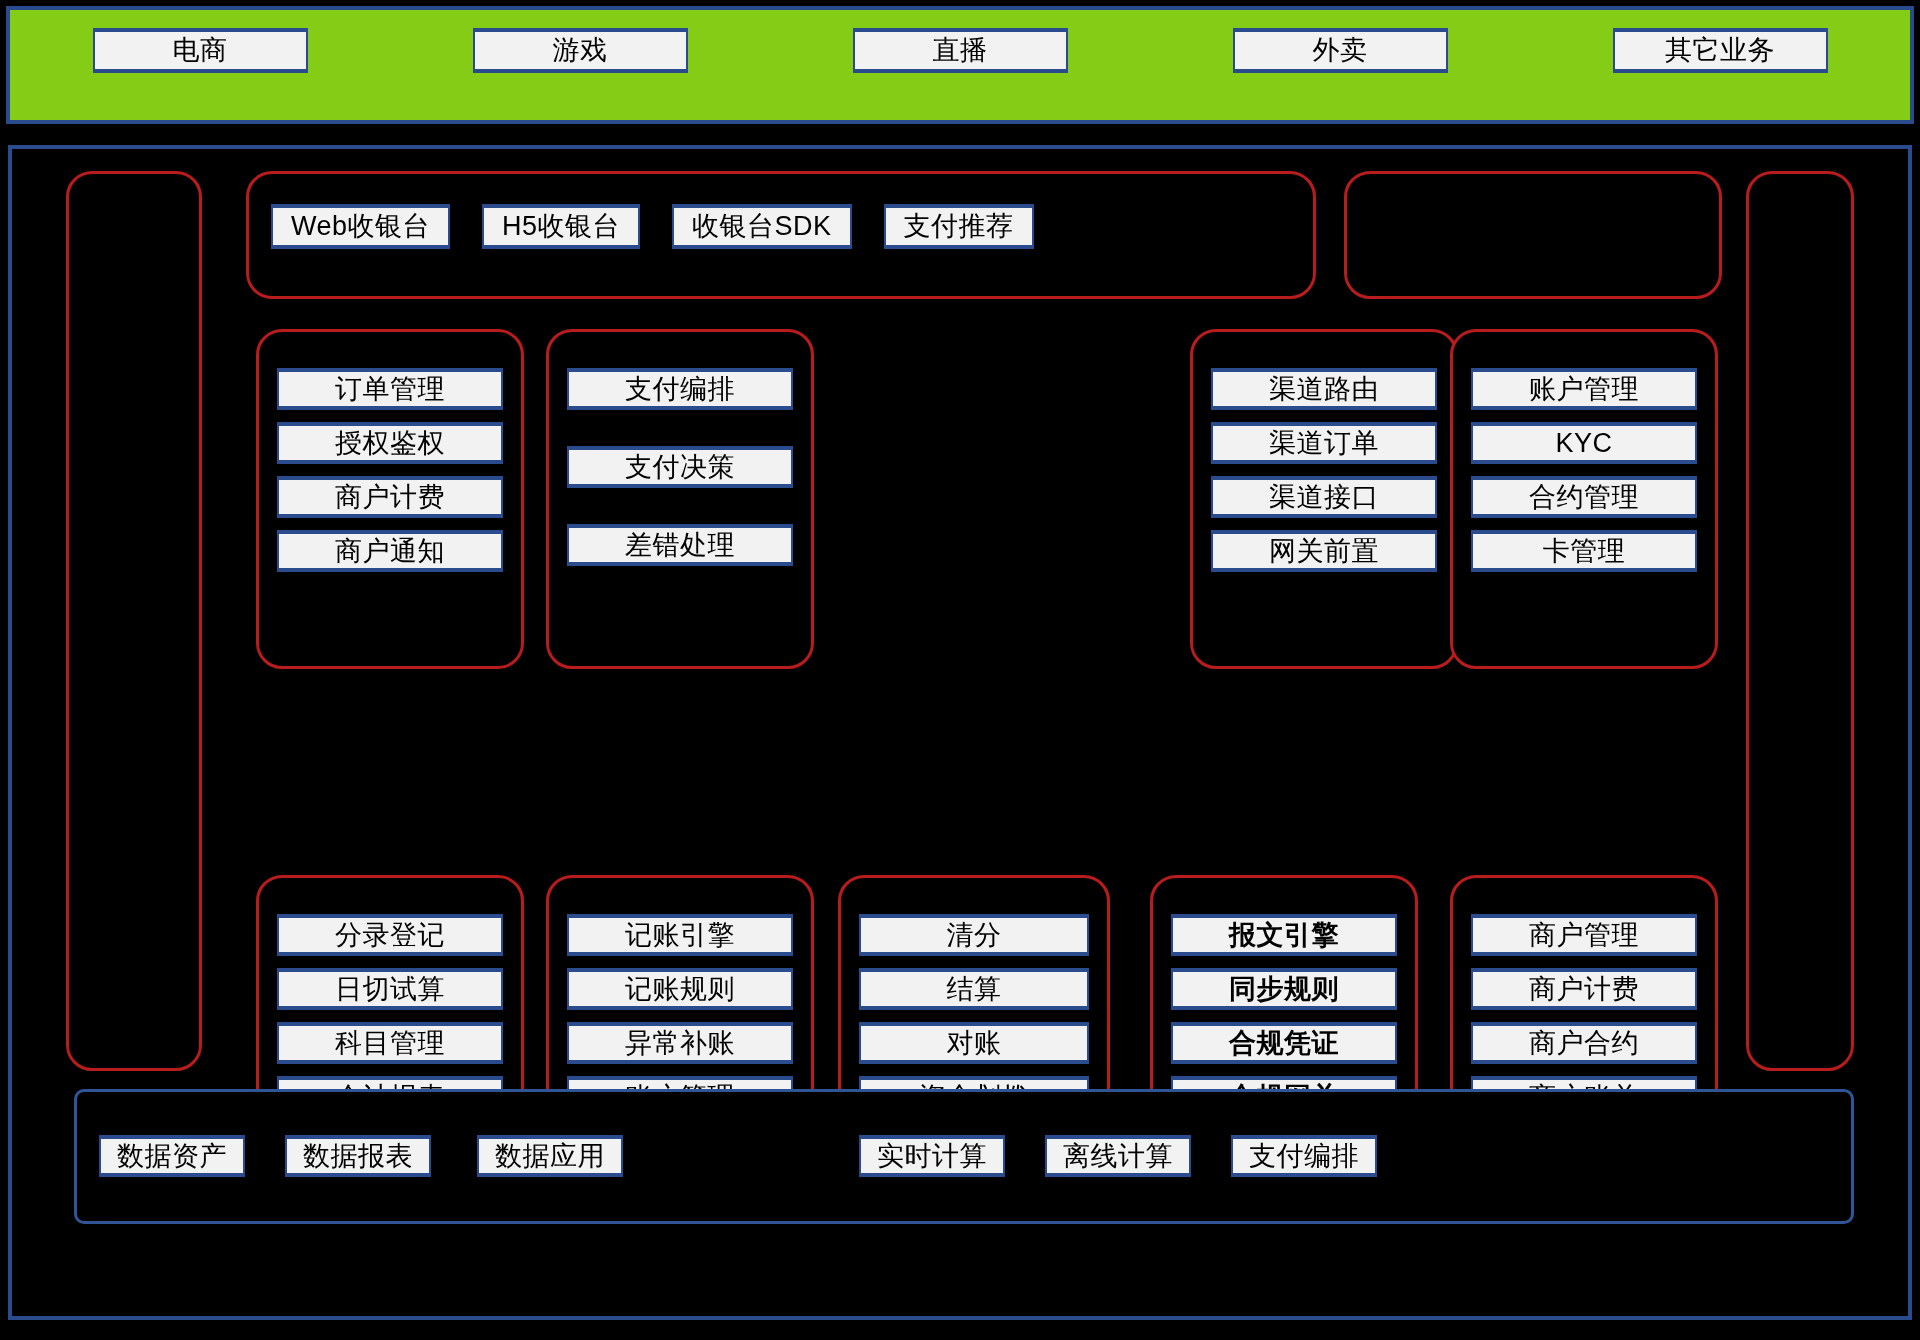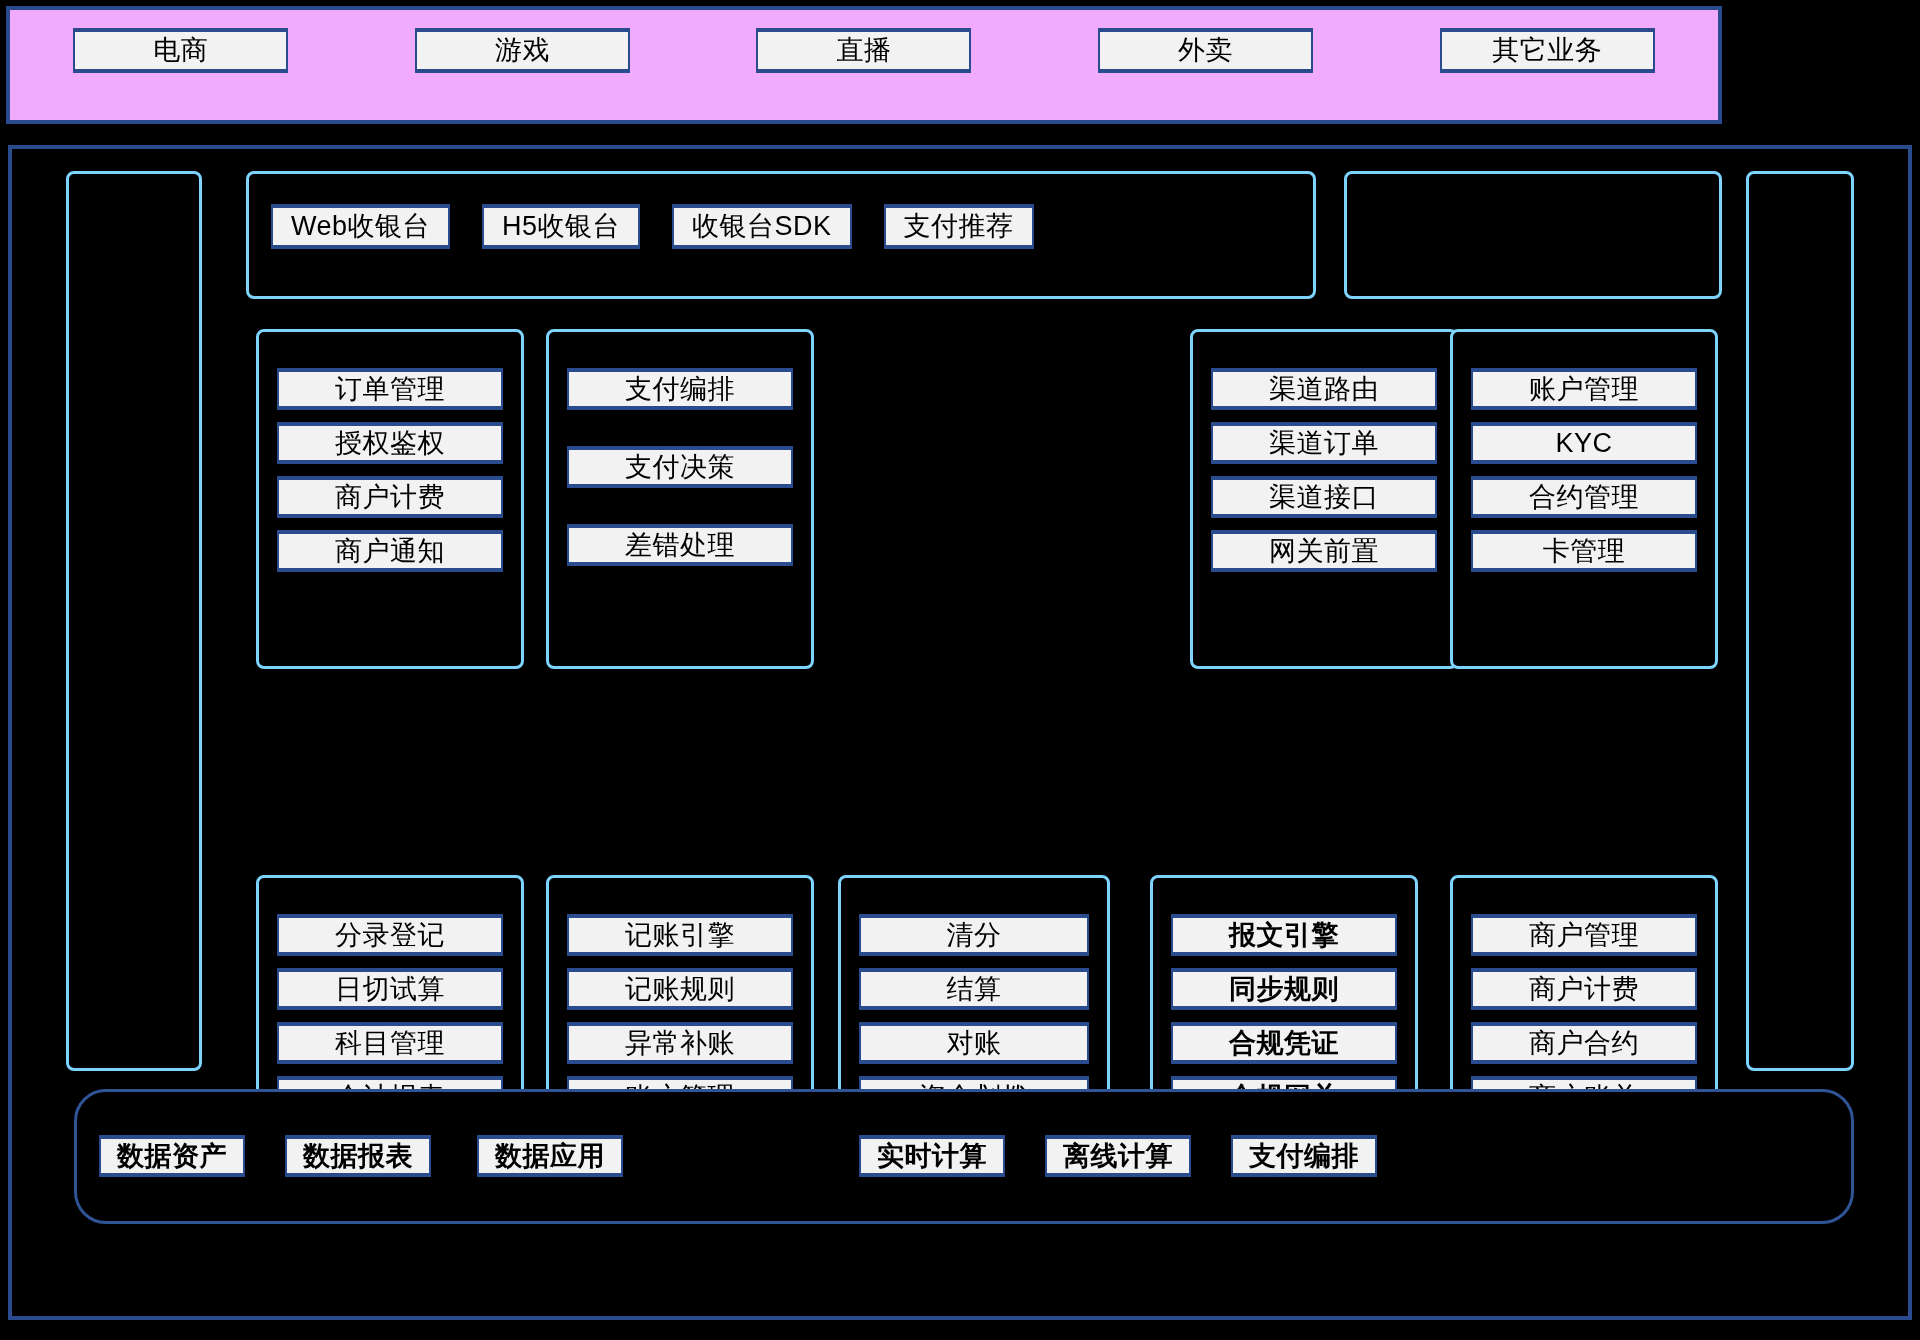--- a/index.html
+++ b/index.html
@@ -31,25 +31,25 @@
     box-sizing: border-box;
     white-space: nowrap;
     letter-spacing: 0.5px;
   }
 
   
   #top-band {
     position: absolute;
     left: 6px;
     top: 6px;
-    width: 1716px;
+    width: 1908px;
     height: 118px;
     border: 4px solid #2a4b8d;
     box-sizing: border-box;
-    background: #f0abfc;
+    background: #84cc16;
   }
   #top-band .chip-row {
     position: absolute;
     left: 0; top: 18px;
     width: 100%;
     height: 45px;
     display: flex;
   }
   #top-band .slot {
     flex: 1 1 0;
@@ -70,22 +70,22 @@
     top: 145px;
     width: 1904px;
     height: 1175px;
     border: 4px solid #2a4b8d;
     box-sizing: border-box;
     background: #000;
   }
 
   .rounded-panel {
     position: absolute;
-    border: 3px solid #7dd3fc;
-    border-radius: 8px;
+    border: 3px solid #b91c1c;
+    border-radius: 26px;
     box-sizing: border-box;
     background: #000;
   }
 
   
   #left-rail   { left: 54px;  top: 22px;  width: 136px; height: 900px; }
   
   #right-rail  { left: 1734px;top: 22px;  width: 108px; height: 900px; }
 
   
@@ -137,24 +137,23 @@
   .gap-loose .chip + .chip { margin-top: 36px; }
 
   
   #data-band {
     position: absolute;
     left: 62px;
     top: 940px;
     width: 1780px;
     height: 135px;
     border: 3px solid #2f5597;
-    border-radius: 32px;
+    border-radius: 10px;
     box-sizing: border-box;
     background: #000;
-    font-weight: bold;
   }
   #data-band .inner {
     position: absolute;
     left: 22px;
     top: 43px;
     width: 1730px;
     display: flex;
     align-items: center;
   }
   #data-band .chip { height: 42px; padding: 0 16px; }

